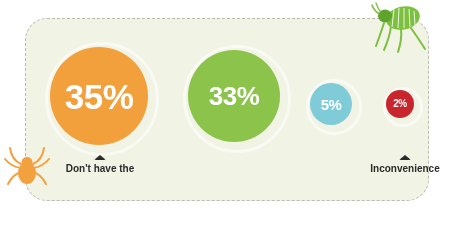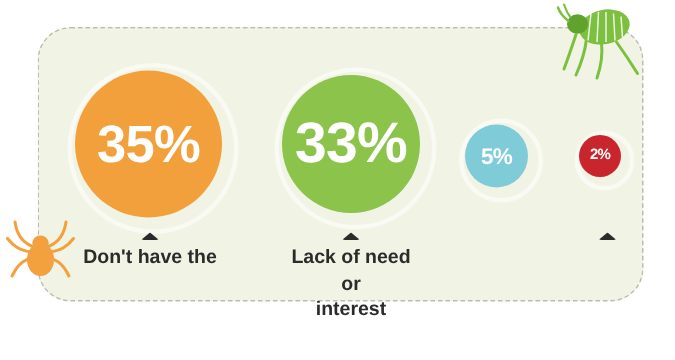--- a/index.html
+++ b/index.html
@@ -65,42 +65,42 @@
   #bubble-1 {
     left: 50px; top: 47px; width: 98px; height: 98px;
     background: #f2a03c;
     font-size: 35px;
   }
   
   #halo-2 { left: 183px; top: 45px;  width: 102px; height: 102px; }
   #bubble-2 {
     left: 188px; top: 50px; width: 92px; height: 92px;
     background: #8cc34a;
-    font-size: 38px;
+    font-size: 26px;
   }
   
   #halo-3 { left: 306px; top: 79px;  width: 50px; height: 50px; }
   #bubble-3 {
     left: 310px; top: 83px; width: 42px; height: 42px;
     background: #7fcbd8;
     font-size: 15px;
   }
   
   #halo-4 { left: 383px; top: 87px;  width: 34px; height: 34px; }
   #bubble-4 {
     left: 386px; top: 90px; width: 28px; height: 28px;
     background: #c8252c;
     font-size: 10px;
   }
   
   .label-block {
     position: absolute;
     text-align: center;
     color: #2b2b2b;
-    font-size: 13px;
+    font-size: 10px;
     font-weight: bold;
     line-height: 1.35;
     font-family: "Liberation Sans", sans-serif;
   }
   .caret {
     width: 0; height: 0;
     margin: 0 auto 2px auto;
     border-left: 6px solid transparent;
     border-right: 6px solid transparent;
     border-bottom: 5px solid #2b2b2b;
@@ -147,29 +147,25 @@
 
     <div class="halo" id="halo-4"></div>
     <div class="bubble" id="bubble-4">2%</div>
   </div>
 
   <div class="label-block" id="label-1">
     <div class="caret"></div>
     <div>Don't have the</div>
   </div>
 
-  <div class="label-block" id="label-2">
-    <div class="caret"></div>
-    <div>Lack of need or</div>
-    <div>interest</div>
-  </div>
 
 
   <div class="label-block" id="label-4">
     <div class="caret"></div>
+    <div>Inconvenience</div>
     <div></div>
   </div>
 
   <svg id="flea-icon" viewBox="0 0 62 52">
     <g fill="#7dbf3f">
       <ellipse cx="33" cy="16" rx="17" ry="11.5" transform="rotate(-12 33 16)"></ellipse>
       <ellipse cx="15" cy="14" rx="7" ry="6.5" fill="#5fa32c"></ellipse>
       <path d="M9 12 C5 9 3 6 2 3" stroke="#7dbf3f" stroke-width="1.6" fill="none" stroke-linecap="round"></path>
       <path d="M10 9 C7 5 7 3 6 1" stroke="#7dbf3f" stroke-width="1.4" fill="none" stroke-linecap="round"></path>
       <path d="M14 21 C11 30 9 36 6 44" stroke="#7dbf3f" stroke-width="2" fill="none" stroke-linecap="round"></path>

